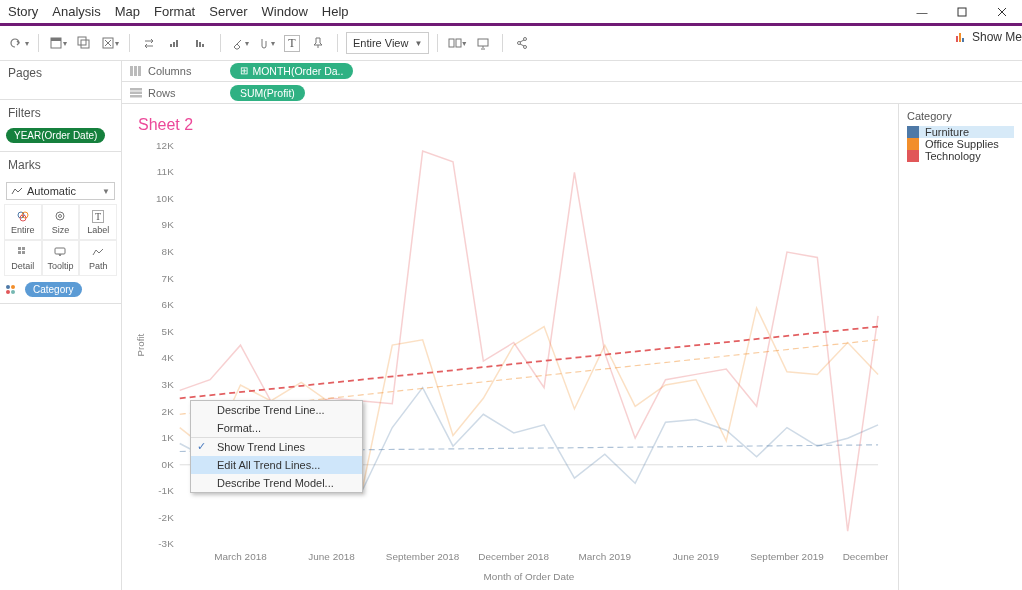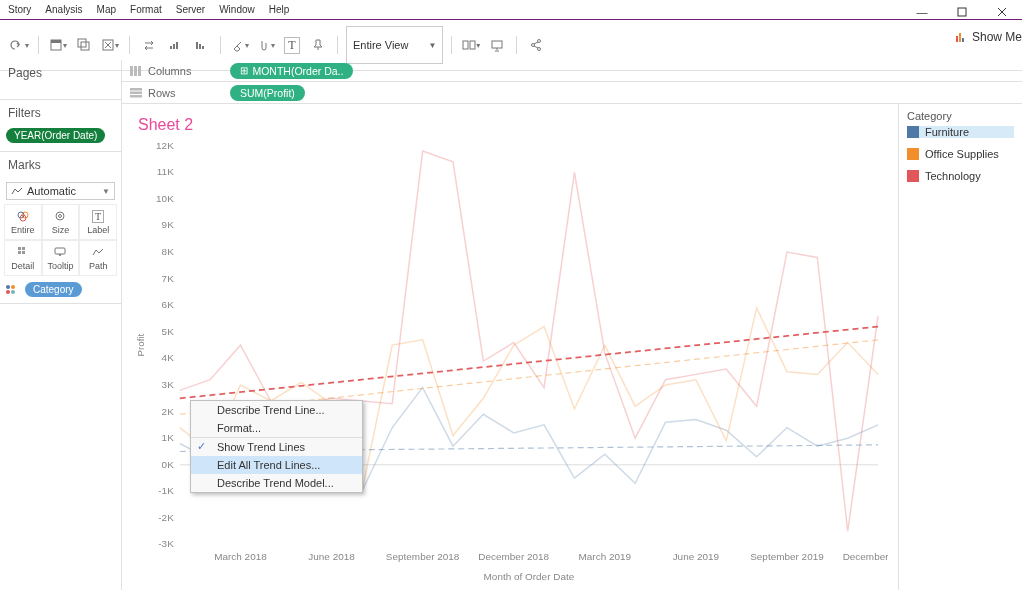--- a/index.html
+++ b/index.html
@@ -4,29 +4,29 @@
 <style>
 * { box-sizing: border-box; margin: 0; padding: 0; font-family: "Segoe UI", Arial, sans-serif; }
 body { width: 1022px; height: 590px; background: #fff; overflow: hidden; font-size: 11px; color: #333; position: relative; }
 
 
 .win-controls { position: absolute; top: 0; right: 0; display: flex; }
 .win-controls div { width: 40px; height: 24px; display: flex; align-items: center; justify-content: center; cursor: pointer; }
 .win-controls svg { width: 10px; height: 10px; }
 
 
-.menubar { display: flex; gap: 14px; padding: 4px 8px; font-size: 10px; border-bottom: 1px solid #701a75; }
+.menubar { display: flex; gap: 14px; padding: 4px 8px; font-size: 13px; border-bottom: 3px solid #701a75; }
 .menubar span { cursor: pointer; }
 
 
 .toolbar { display: flex; align-items: center; padding: 6px 8px; border-bottom: 1px solid #e0e0e0; gap: 4px; }
 .tb-btn { width: 22px; height: 22px; display: inline-flex; align-items: center; justify-content: center; cursor: pointer; border-radius: 2px; color: #555; }
 .tb-sep { width: 1px; height: 18px; background: #d8d8d8; margin: 0 4px; }
 .tb-group { display: inline-flex; align-items: center; }
-.tb-dropdown { display: inline-flex; align-items: center; border: 1px solid #ccc; padding: 2px 6px; height: 38px; cursor: pointer; gap: 20px; }
+.tb-dropdown { display: inline-flex; align-items: center; border: 1px solid #ccc; padding: 2px 6px; height: 22px; cursor: pointer; gap: 6px; }
 .tb-dropdown .caret { font-size: 8px; color: #666; }
 .showme { position: absolute; right: 0; top: 30px; display: flex; align-items: center; gap: 4px; cursor: pointer; font-size: 12px; }
 
 
 .main { position: absolute; top: 60px; left: 0; right: 0; bottom: 0; display: flex; }
 
 
 .sidebar { width: 122px; border-right: 1px solid #e0e0e0; display: flex; flex-direction: column; }
 .panel { border-bottom: 1px solid #e0e0e0; }
 .panel-title { padding: 6px 8px; font-size: 12px; color: #555; }
@@ -48,21 +48,21 @@
 .shelf-pill { border-radius: 12px; padding: 2px 10px; font-size: 10.5px; color:#fff; display:inline-flex; align-items:center; gap:4px;}
 .shelf-pill.green { background: #2fb183; }
 
 
 .viz { flex:1; display:flex; }
 .chart-wrap { flex:1; position:relative; padding: 8px 10px 0 10px; }
 .sheet-title { font-size: 16px; color:#ec4899; font-weight: 400; margin: 4px 0 2px 6px; }
 .chart-svg { width: 100%; height: calc(100% - 34px); }
 .legend { width: 124px; border-left:1px solid #e0e0e0; padding: 6px 8px; font-size:11px; }
 .legend-title { color:#555; margin-bottom:4px;}
-.legend-item { display:flex; align-items:center; gap:6px; margin-bottom:10px; cursor:pointer;}
+.legend-item { display:flex; align-items:center; gap:6px; margin-bottom:0; cursor:pointer;}
 .legend-sw { width:12px; height:12px; }
 .legend-item.selected { background:#d7eaf8; }
 
 
 .context-menu { position:absolute; left:190px; top:400px; background:#f8f8f8; border:1px solid #bfbfbf; box-shadow: 2px 2px 4px rgba(0,0,0,.25); font-size:11px; }
 .cm-row { display:flex; align-items:flex-end; padding: 3px 28px 3px 26px; white-space:nowrap; cursor:pointer; position:relative;}
 .cm-row.divider { border-top:1px solid #ddd; }
 .cm-row.highlight { background:#cfe6fa; }
 .cm-check { position:absolute; left:6px; color:#4a7bbf; }
 

